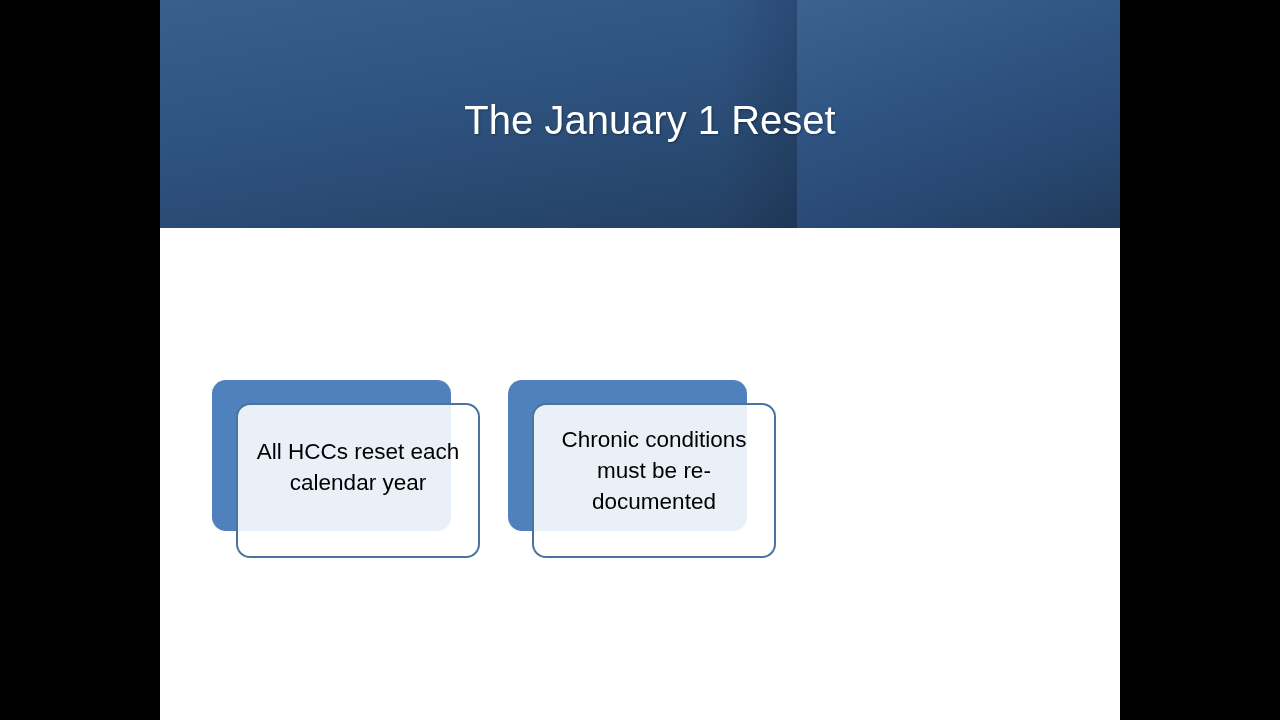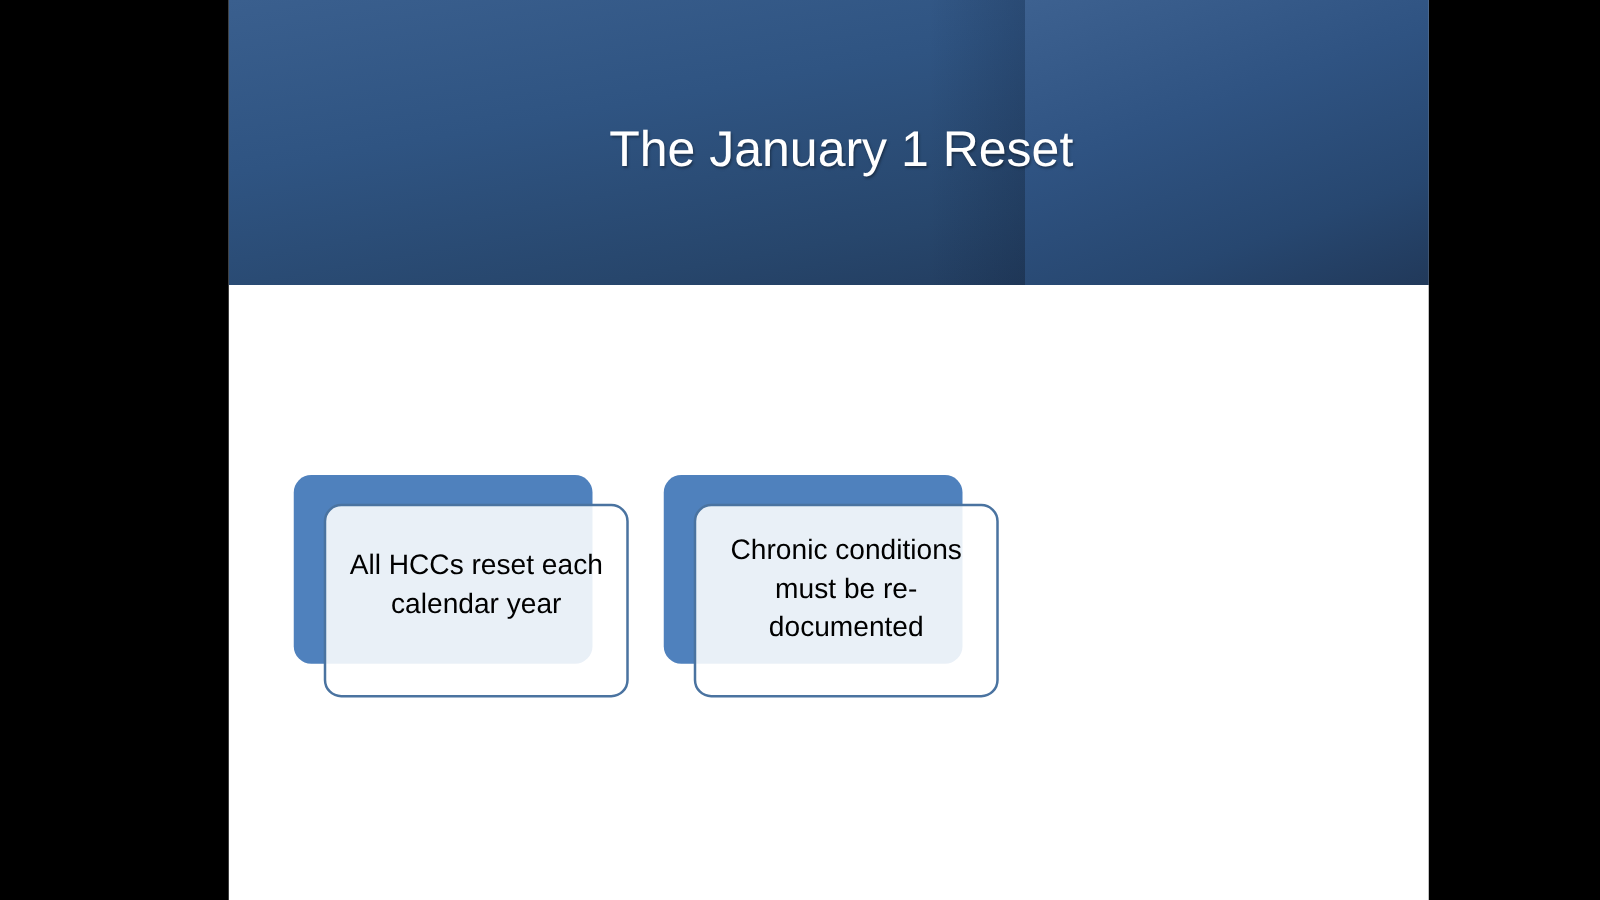--- a/index.html
+++ b/index.html
@@ -1,17 +1,17 @@
 <!DOCTYPE html>
 <html><head>
 <meta charset="utf-8">
 <style>
   html, body { margin:0; padding:0; }
   body { width:1280px; height:720px; background:#000; position:relative; overflow:hidden; font-family:"Liberation Sans", sans-serif; }
-  .slide { position:absolute; left:160px; top:0; width:960px; height:720px; background:#ffffff; overflow:hidden;margin-left:23px; }
+  .slide { position:absolute; left:160px; top:0; width:960px; height:720px; background:#ffffff; overflow:hidden; }
   .header { position:absolute; left:0; top:0; width:960px; height:228px;
     background: linear-gradient(170deg, #3a5f8e 0%, #2f5482 35%, #27466c 70%, #1f3656 100%); }
   .header-right { position:absolute; left:637px; top:0; width:323px; height:228px;
     background: linear-gradient(160deg, #3d6190 0%, #2f5382 40%, #274770 75%, #21395a 100%); }
   .header-shade { position:absolute; left:560px; top:0; width:77px; height:228px;
     background: linear-gradient(90deg, rgba(0,0,0,0) 0%, rgba(10,20,40,0.18) 100%); }
   .title { position:absolute; left:0; top:92px; width:980px; text-align:center; color:#ffffff;
     font-size:40px; line-height:56px; text-shadow:1px 1px 2px rgba(0,0,0,0.35); }
   .card { position:absolute; width:270px; height:180px; }
   .card .back { position:absolute; left:0; top:0; width:239px; height:151px; background:#4f81bd; border-radius:14px; }

